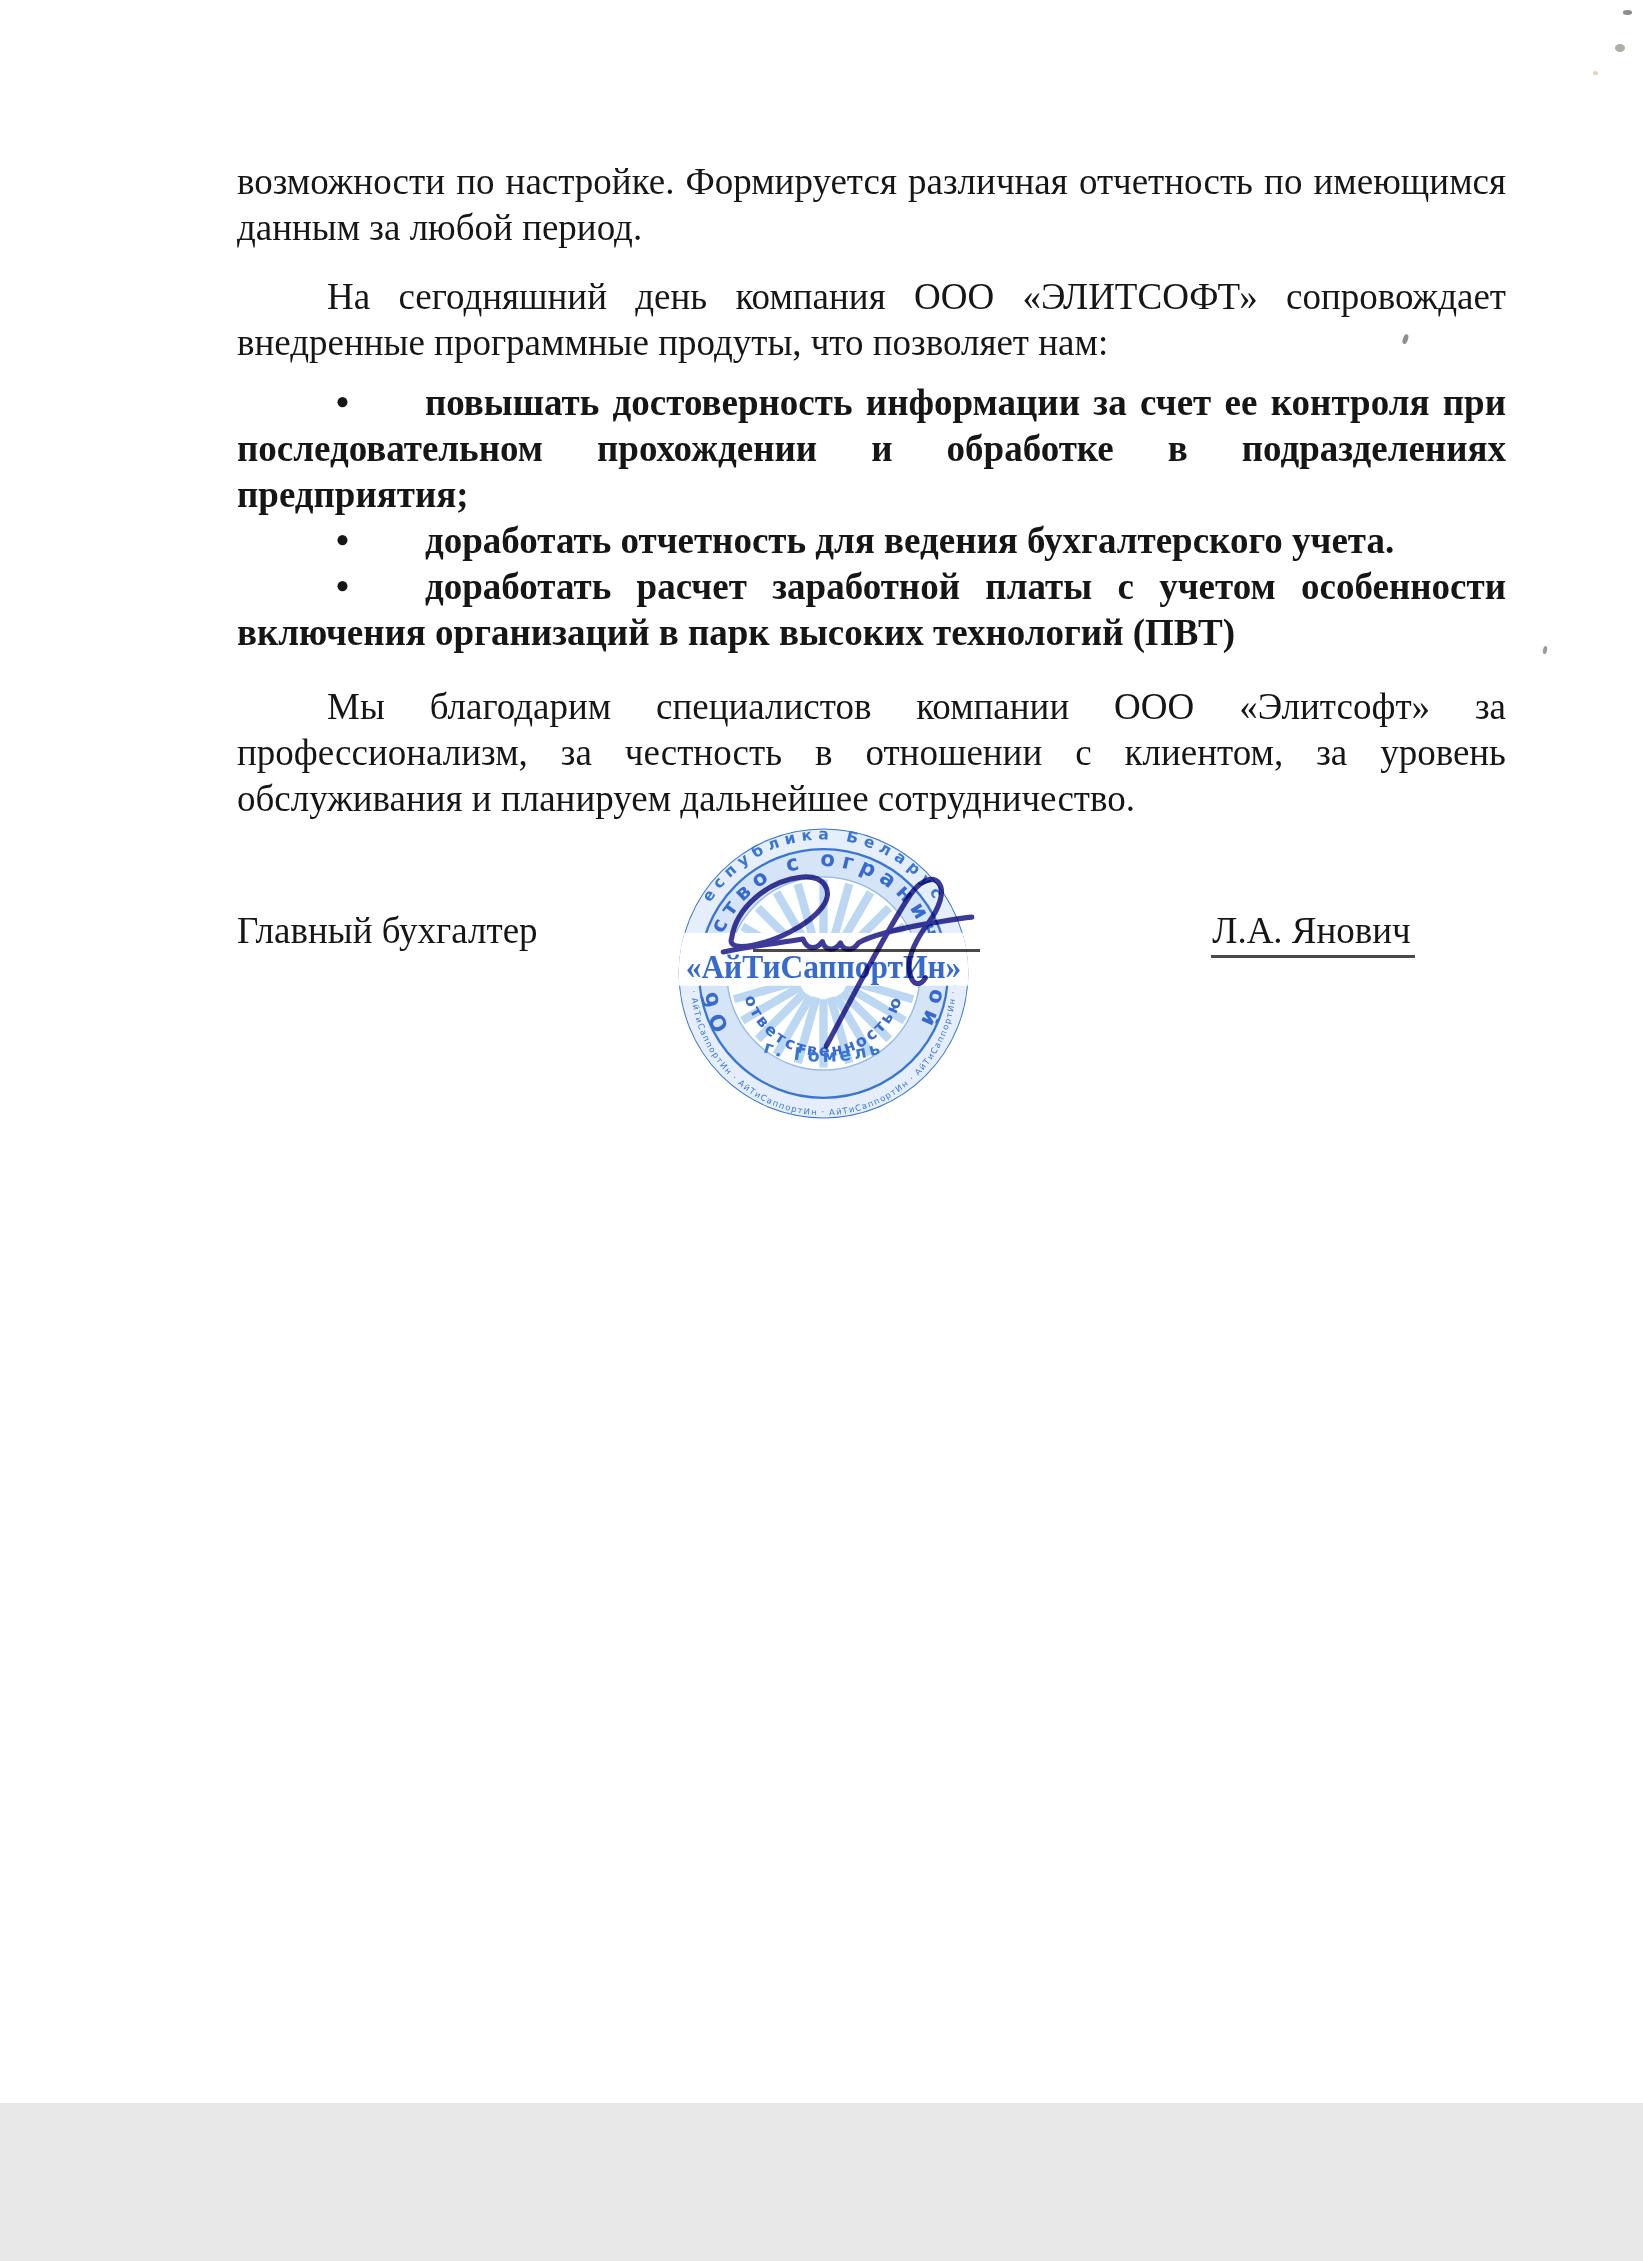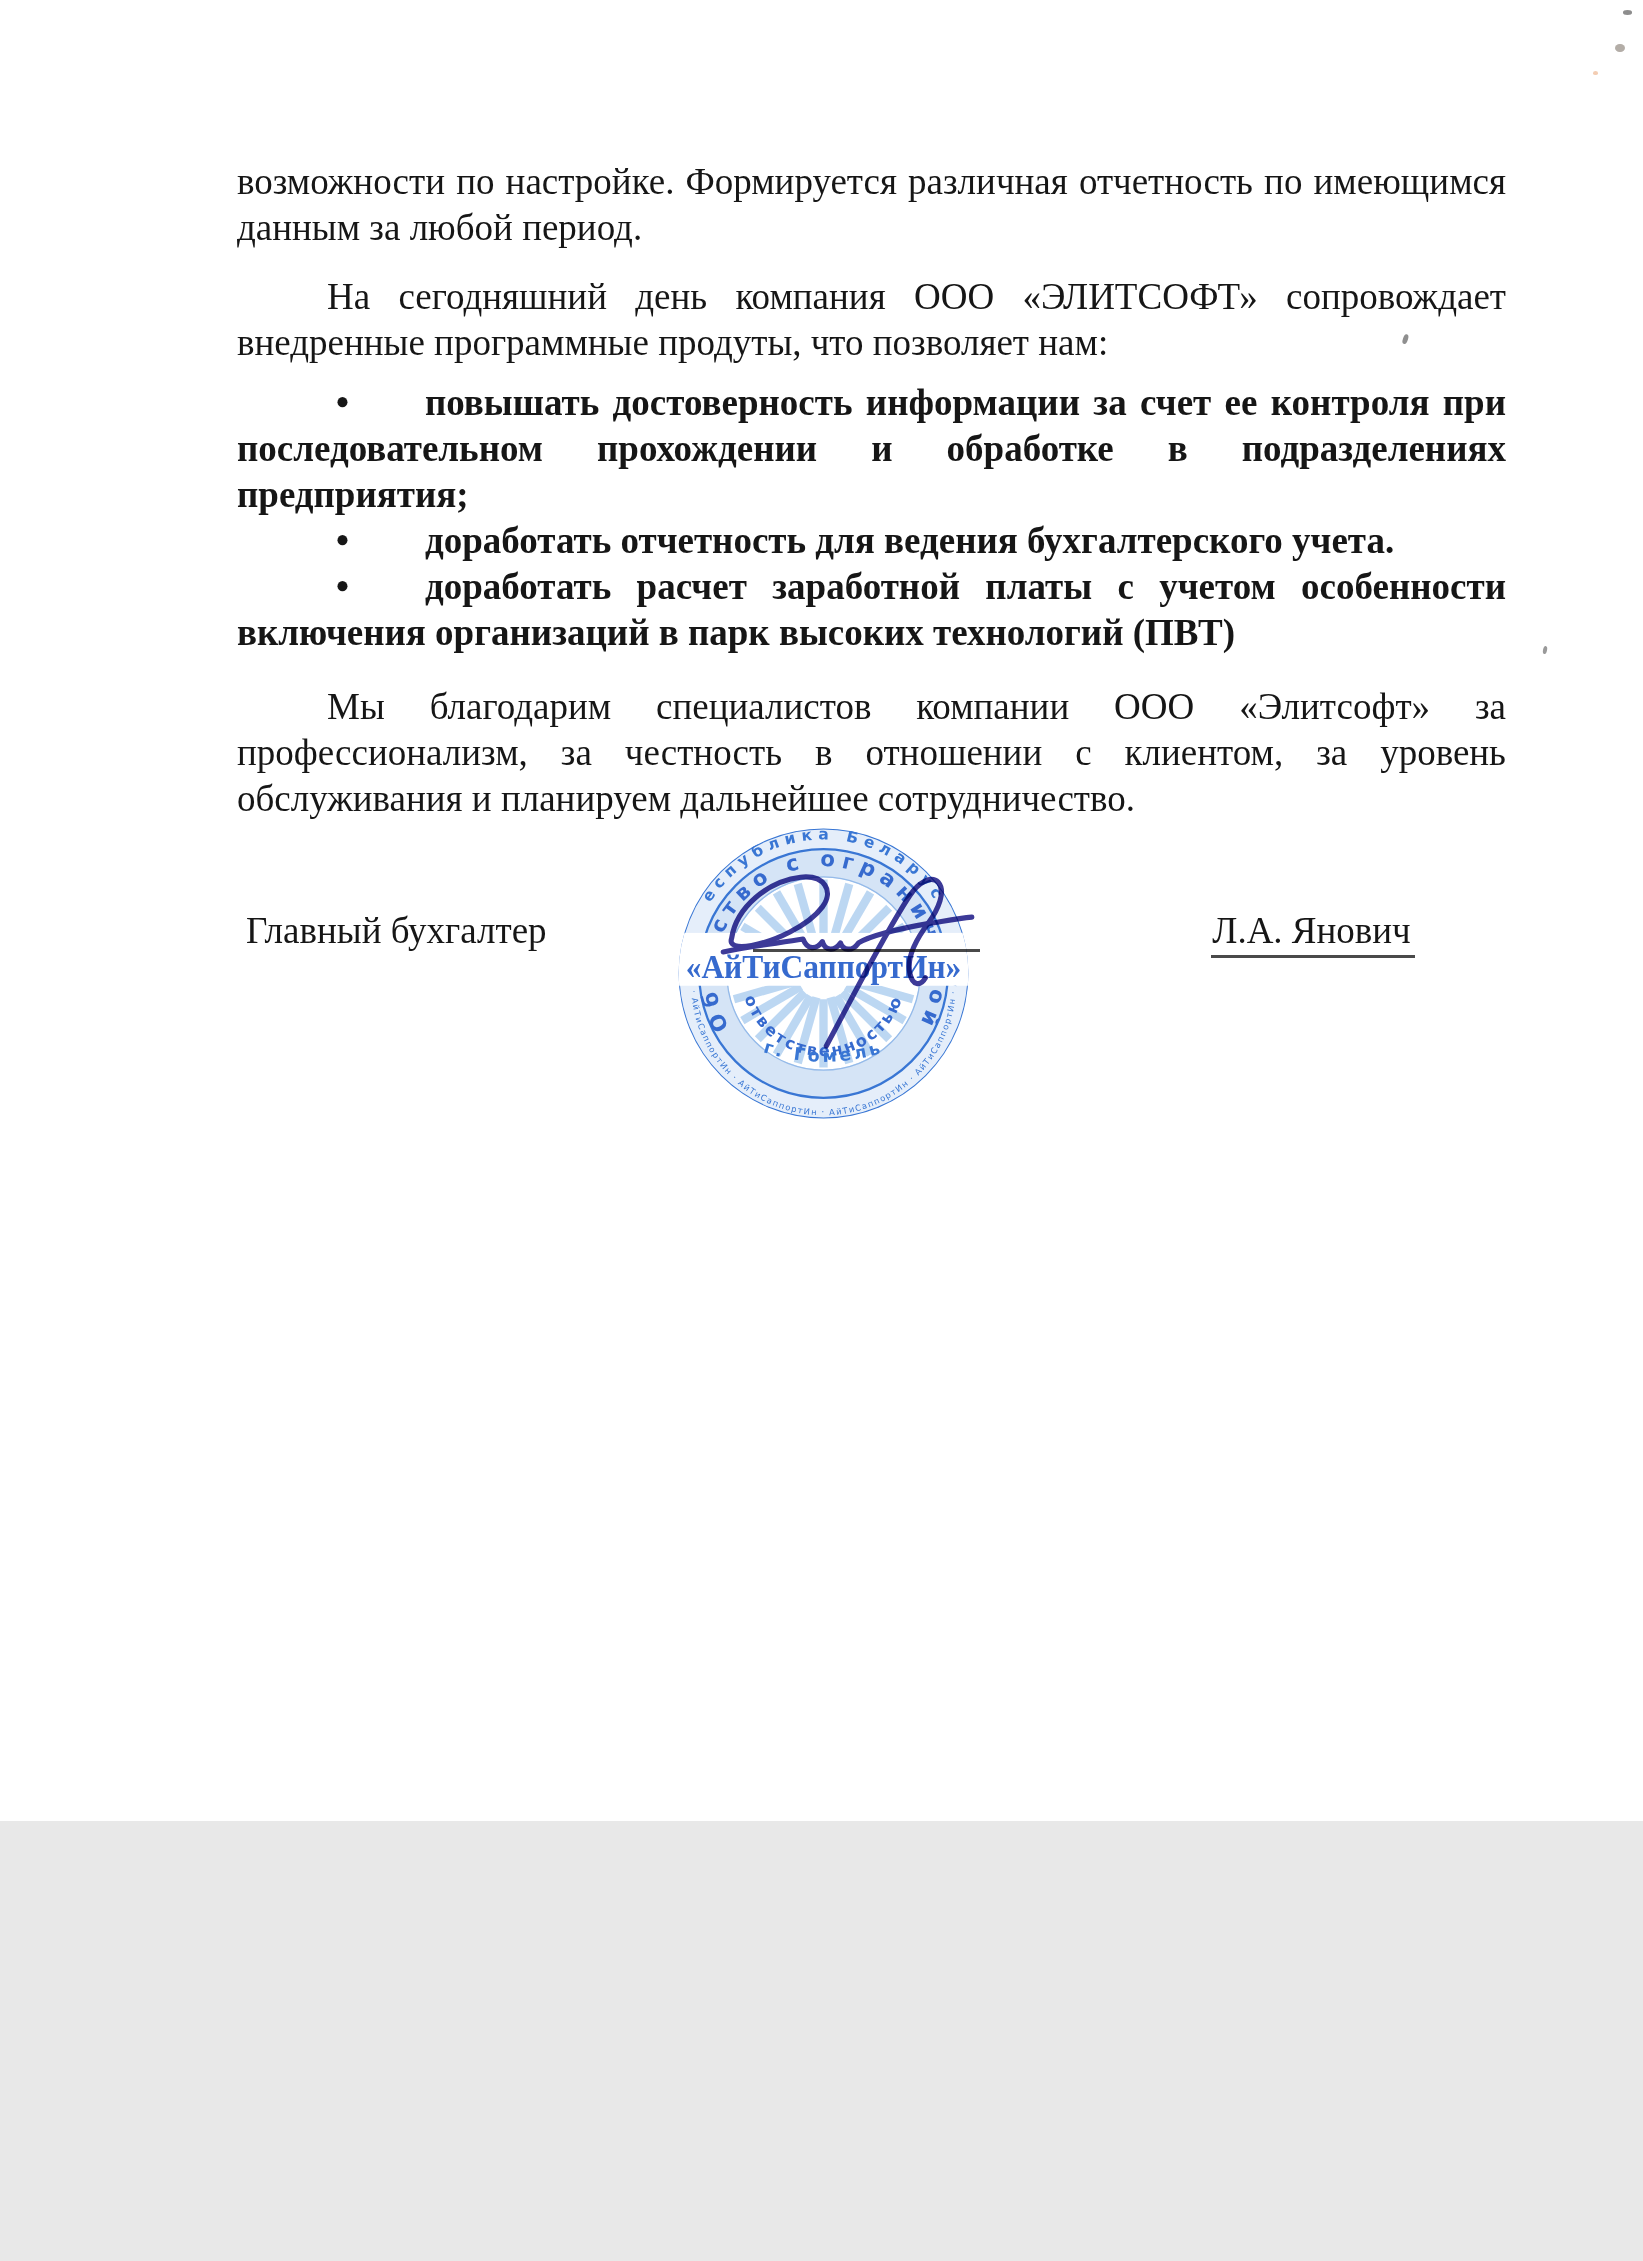--- a/index.html
+++ b/index.html
@@ -1,39 +1,39 @@
 <!DOCTYPE html>
 <html style="font-size:10.3px"><head>
 <meta charset="utf-8">
 <style>
   html,body{margin:0;padding:0;background:#e8e8e8;}
   .page{
     position:relative;
-    width:1644px;height:1821px;
+    width:1644px;height:2103px;
     background:#ffffff;
     overflow:hidden;
     font-family:"Liberation Serif", serif;
     color:#161616;
   }
   .text-block{
     position:absolute;
     left:237px;top:159px;
     width:1269px;
     font-size:37px;
     line-height:46px;
     text-align:justify;
   }
   .para{margin:0;}
   .p1{margin-bottom:23px;}
   .p2{margin-bottom:14px;text-indent:90px;}
   .p3{margin-top:28px;text-indent:90px;}
   .bullet{text-indent:99px;font-weight:bold;}
   .bullet-gap{display:inline-block;width:76px;}
   .sig-role{
-    position:absolute;left:246px;top:908px;
+    position:absolute;left:237px;top:908px;
     font-size:37px;line-height:46px;
   }
   .sig-name{
     position:absolute;left:1211px;top:908px;
     font-size:37px;line-height:46px;
     border-bottom:3.2px solid #4a4a4a;
     padding:0 3.9px 1.3px 1.3px;
   }
   .sig-line{
     position:absolute;left:753px;top:949px;

